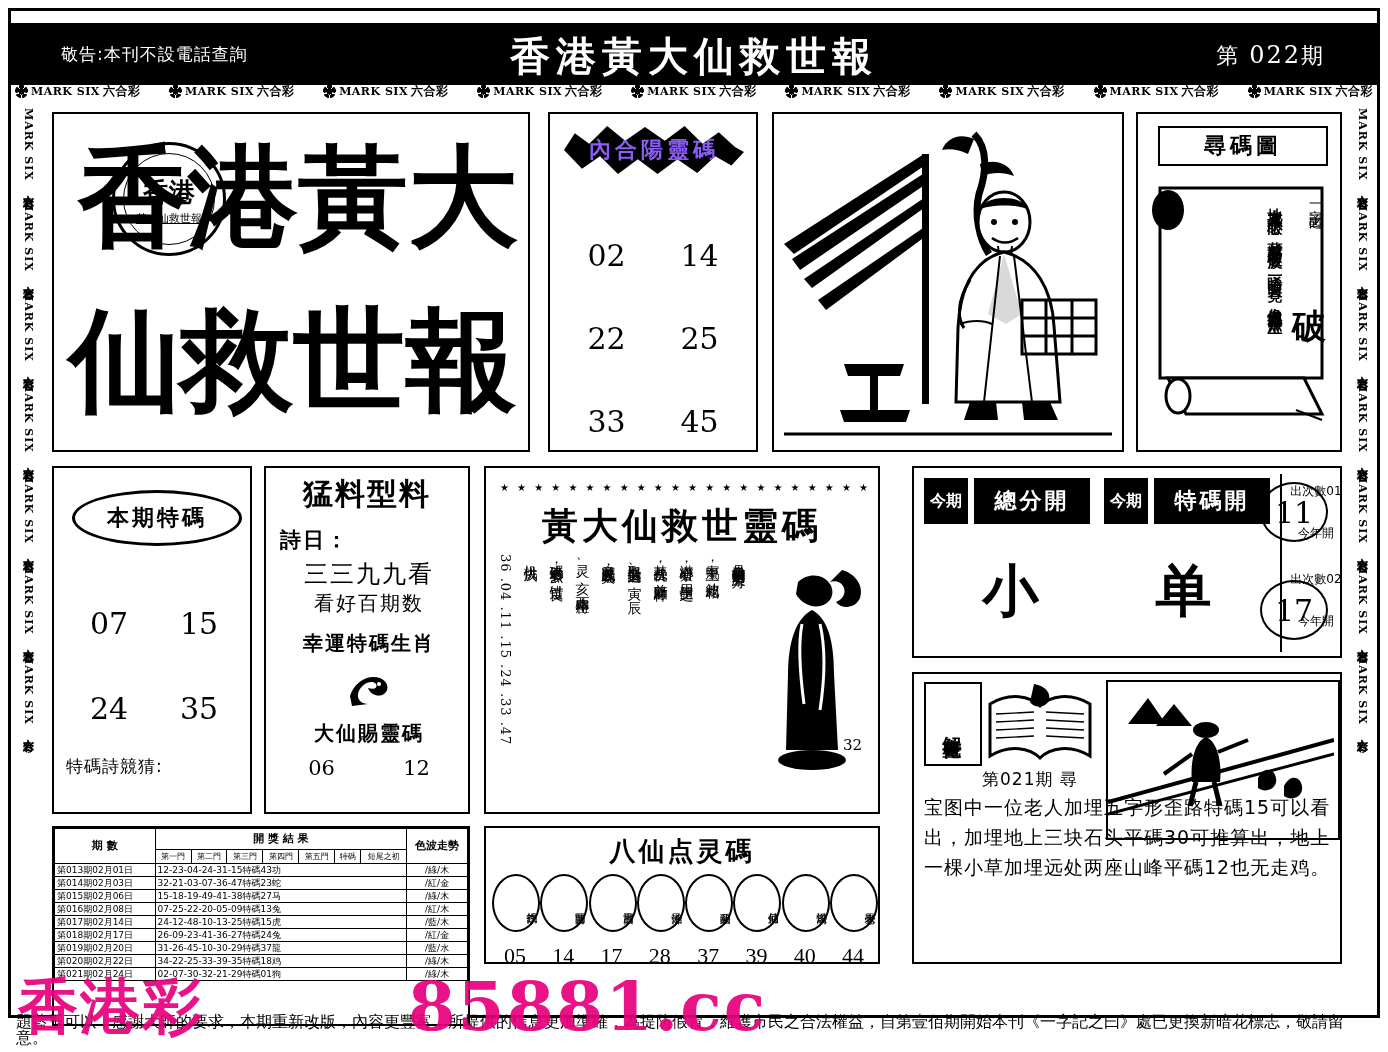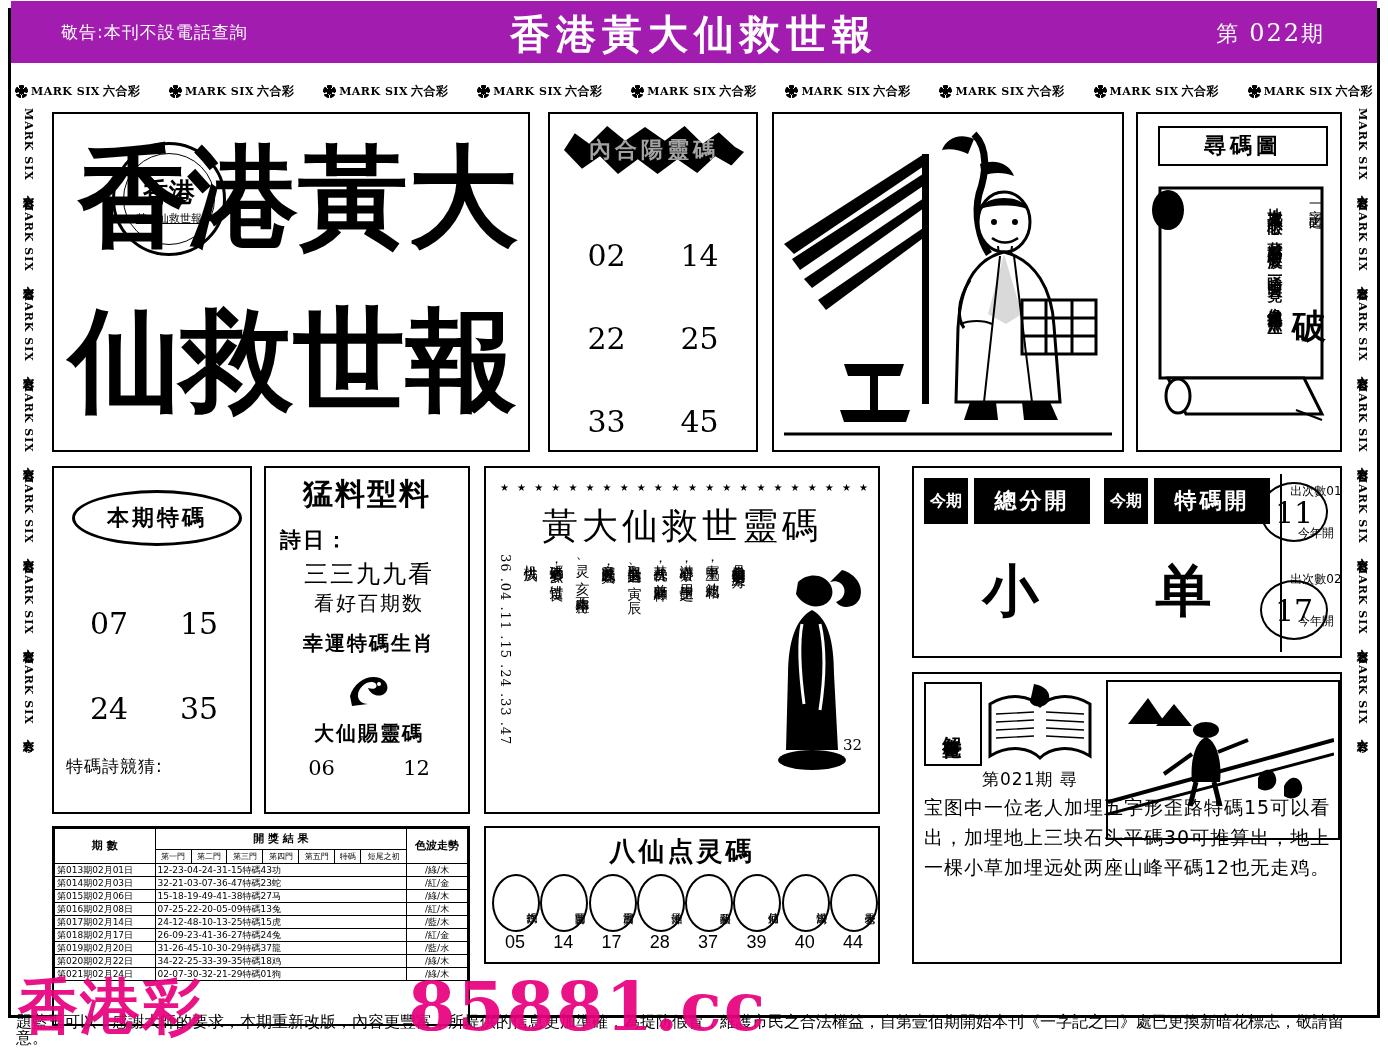--- a/index.html
+++ b/index.html
@@ -3,21 +3,21 @@
 <meta charset="utf-8">
 <style>
   html,body{margin:0;padding:0;background:#fff;}
   body{width:1388px;height:1052px;font-family:"DejaVu Sans","Liberation Sans",sans-serif;color:#000;}
   .page{position:relative;width:1388px;height:1052px;overflow:hidden;background:#fff;}
 
   
   .outer{position:absolute;left:8px;top:8px;width:1372px;height:1010px;border:3px solid #000;box-sizing:border-box;}
 
   
-  .masthead{position:absolute;left:11px;top:1px;width:1366px;height:62px;background:#a21caf;color:#fff;box-sizing:border-box;}
+  .masthead{position:absolute;left:11px;top:23px;width:1366px;height:62px;background:#000000;color:#fff;box-sizing:border-box;}
   .mh-note{position:absolute;left:50px;top:20px;font-size:17px;color:#fff;font-family:"DejaVu Sans",sans-serif;letter-spacing:1px;}
   .mh-title{position:absolute;left:0;top:6px;width:100%;text-align:center;font-size:40px;font-weight:bold;color:#fff;font-family:"DejaVu Serif",serif;letter-spacing:6px;}
   .mh-issue{position:absolute;right:52px;top:18px;font-size:22px;color:#fff;letter-spacing:2px;}
   .mh-issue .num{font-family:"DejaVu Serif",serif;font-size:24px;}
 
   
   .strip-top{position:absolute;left:11px;top:78px;width:1366px;height:26px;display:flex;align-items:center;justify-content:space-between;overflow:hidden;padding:0 4px;box-sizing:border-box;}
   .m6{font-size:11px;letter-spacing:.5px;white-space:nowrap;display:flex;align-items:center;gap:3px;}
   .m6 .en{font-family:"DejaVu Serif",serif;font-weight:bold;font-size:11px;}
   .m6 .cn{font-weight:bold;font-size:12px;}
@@ -42,21 +42,21 @@
   .logo-box{left:52px;top:112px;width:478px;height:340px;}
   .logo-line1{position:absolute;left:8px;top:8px;width:462px;height:150px;font-family:"DejaVu Serif",serif;font-weight:bold;font-size:110px;line-height:150px;letter-spacing:0px;text-align:right;padding-right:6px;box-sizing:border-box;}
   .logo-line2{position:absolute;left:8px;top:166px;width:462px;height:160px;font-family:"DejaVu Serif",serif;font-weight:bold;font-size:112px;line-height:160px;text-align:center;}
   .seal{position:absolute;left:58px;top:28px;width:108px;height:108px;border:3px solid #000;border-radius:50%;}
   .seal .s-in{position:absolute;left:8px;top:8px;right:8px;bottom:8px;border:1px solid #000;border-radius:50%;}
   .seal .s-txt{position:absolute;left:0;top:30px;width:100%;text-align:center;font-size:26px;font-weight:bold;font-family:"DejaVu Serif",serif;}
   .seal .s-sub{position:absolute;left:0;top:66px;width:100%;text-align:center;font-size:11px;text-decoration:underline;}
 
   
   .combo-box{left:548px;top:112px;width:210px;height:340px;}
-  .combo-burst{position:absolute;left:14px;top:10px;width:180px;height:52px;background:#000;color:#a3a3a3;display:flex;align-items:center;justify-content:center;font-size:22px;font-weight:bold;letter-spacing:4px;
+  .combo-burst{position:absolute;left:14px;top:10px;width:180px;height:52px;background:#000;color:#8b5cf6;display:flex;align-items:center;justify-content:center;font-size:22px;font-weight:bold;letter-spacing:4px;
      clip-path:polygon(0% 50%,6% 18%,14% 38%,24% 4%,34% 32%,45% 6%,56% 32%,67% 4%,77% 38%,86% 16%,95% 44%,100% 54%,93% 80%,84% 62%,74% 94%,63% 68%,52% 96%,41% 68%,30% 96%,20% 62%,10% 86%);}
   .combo-grid{position:absolute;left:10px;top:76px;width:186px;height:250px;}
   .combo-row{display:flex;justify-content:space-around;align-items:flex-end;height:83px;font-family:"DejaVu Serif",serif;font-size:30px;}
 
   
   .pic-box{left:772px;top:112px;width:352px;height:340px;}
   .pic-box svg{display:block;}
 
   
   .find-box{left:1136px;top:112px;width:206px;height:340px;}
@@ -80,36 +80,36 @@
   .p1{top:58px;font-size:21px;font-weight:bold;letter-spacing:2px;text-align:left;padding-left:6px;}
   .p2{top:90px;font-size:24px;letter-spacing:2px;}
   .p3{top:122px;font-size:20px;letter-spacing:2px;}
   .p4{top:162px;font-size:20px;font-weight:bold;letter-spacing:2px;}
   .p5{top:252px;font-size:20px;font-weight:bold;letter-spacing:2px;}
   .p6{top:288px;font-size:21px;font-family:"DejaVu Serif",serif;display:flex;justify-content:space-around;}
   .dragon{position:absolute;left:78px;top:196px;width:52px;height:46px;}
 
   
   .spirit-box{left:484px;top:466px;width:396px;height:348px;}
-  .sp-title{position:absolute;left:0;top:34px;width:100%;text-align:center;font-size:36px;font-weight:normal;font-family:"DejaVu Serif",serif;letter-spacing:4px;}
+  .sp-title{position:absolute;left:0;top:34px;width:100%;text-align:center;font-size:36px;font-weight:bold;font-family:"DejaVu Serif",serif;letter-spacing:4px;}
   .stars{position:absolute;left:14px;top:14px;width:368px;display:flex;justify-content:space-between;font-size:10px;}
   .vpoem{position:absolute;left:12px;top:86px;height:240px;display:flex;flex-direction:row-reverse;gap:9px;}
   .vcol{writing-mode:vertical-rl;text-orientation:upright;font-size:14px;line-height:17px;letter-spacing:1px;}
   .vnum{writing-mode:vertical-rl;font-size:13px;letter-spacing:1px;font-family:"DejaVu Serif",serif;}
   .sage{position:absolute;right:6px;top:86px;width:130px;height:240px;}
   .sage-num{position:absolute;right:16px;bottom:58px;font-size:15px;font-family:"DejaVu Serif",serif;}
 
   
   .eight-box{left:484px;top:826px;width:396px;height:138px;}
   .eight-title{position:absolute;left:0;top:6px;width:100%;text-align:center;font-size:26px;font-weight:bold;letter-spacing:3px;font-family:"DejaVu Serif",serif;}
   .eight-row{position:absolute;left:6px;top:46px;width:384px;display:flex;justify-content:space-between;}
   .im{width:46px;text-align:center;}
   .im-ell{width:44px;height:54px;border:2px solid #000;border-radius:50%;margin:0 auto;position:relative;}
   .im-name{position:absolute;left:0;top:6px;width:100%;font-size:11px;writing-mode:vertical-rl;text-orientation:upright;height:44px;display:block;margin:0 auto;letter-spacing:0px;}
-  .im-num{font-size:18px;font-family:Liberation Sans, sans-serif;margin-top:0;}
+  .im-num{font-size:22px;font-family:Liberation Serif, serif;margin-top:11px;}
 
   
   .open-box{left:912px;top:466px;width:430px;height:192px;}
   .blk{position:absolute;background:#000;color:#fff;display:flex;align-items:center;justify-content:center;text-align:center;font-weight:bold;}
   .ob-l1{left:10px;top:10px;width:44px;height:46px;font-size:16px;line-height:18px;flex-direction:column;}
   .ob-l2{left:60px;top:10px;width:116px;height:46px;font-size:22px;letter-spacing:3px;}
   .ob-l3{left:190px;top:10px;width:44px;height:46px;font-size:16px;line-height:18px;flex-direction:column;}
   .ob-l4{left:240px;top:10px;width:116px;height:46px;font-size:22px;letter-spacing:3px;}
   .ob-big{position:absolute;left:10px;top:74px;width:346px;height:100px;display:flex;align-items:center;justify-content:space-around;font-size:56px;font-weight:bold;font-family:"DejaVu Serif",serif;}
   .ob-sep{position:absolute;left:366px;top:6px;width:2px;height:178px;background:#000;}

